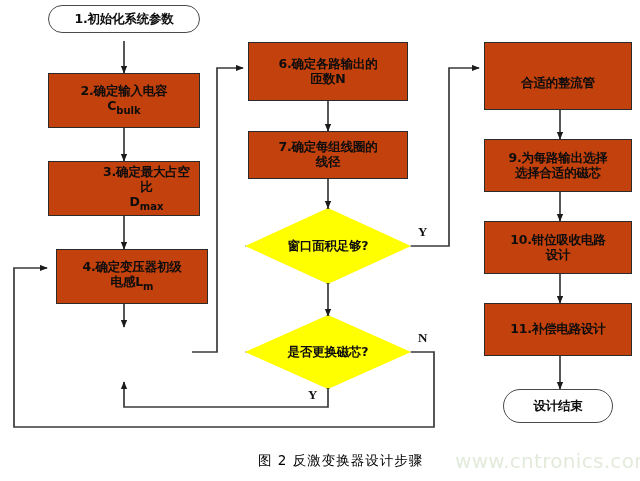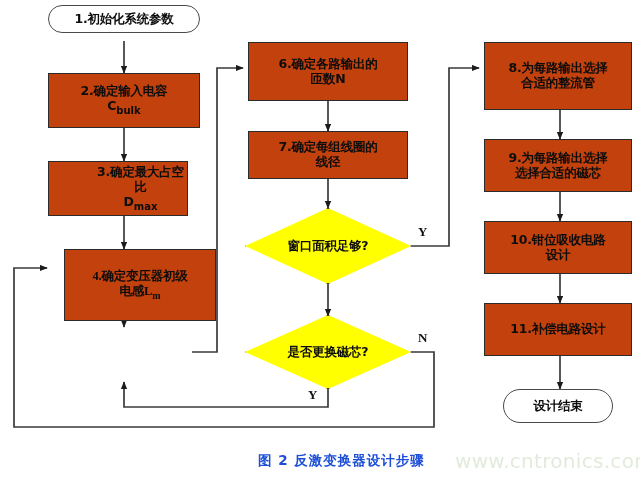--- a/index.html
+++ b/index.html
@@ -85,23 +85,23 @@
     font-weight: bold;
     color: #111111;
     z-index: 4;
     font-family: "Liberation Serif", "DejaVu Serif", serif;
   }
   #caption {
     position: absolute;
     left: 258px;
     top: 452px;
     font-size: 13.5px;
-    font-weight: bold;
+    font-weight: normal;
     letter-spacing: 1px;
-    color: #1d4ed8;
+    color: #000000;
     z-index: 5;
   }
   #watermark {
     position: absolute;
     left: 455px;
     top: 449px;
     font-size: 20px;
     color: #e2ebdb;
     letter-spacing: 0.3px;
     z-index: 2;
@@ -157,28 +157,28 @@
     <span class="node-text">1.初始化系统参数</span>
   </div>
 
   <div class="node process" style="left:48px; top:73px; width:152px; height:55px;">
     <span class="node-text">
       <span>2.确定输入电容</span><br>
       <span><span>C</span><span class="sub">bulk</span></span>
     </span>
   </div>
 
-  <div class="node process" style="left:48px; top:161px; width:140px; height:55px;padding-left:48px;">
+  <div class="node process" style="left:48px; top:161px; width:152px; height:55px;padding-left:48px;">
     <span class="node-text">
       <span>3.确定最大占空比</span><br>
       <span><span>D</span><span class="sub">max</span></span>
     </span>
   </div>
 
-  <div class="node process" style="left:64px; top:249px; width:152px; height:72px;font-family:Liberation Serif, serif;">
+  <div class="node process" style="left:56px; top:249px; width:152px; height:55px;">
     <span class="node-text">
       <span>4.确定变压器初级</span><br>
       <span><span>电感L</span><span class="sub">m</span></span>
     </span>
   </div>
 
 
   <div class="node process" style="left:248px; top:42px; width:160px; height:59px;">
     <span class="node-text">
       <span>6.确定各路输出的</span><br>
@@ -198,21 +198,21 @@
     <span class="dia-label">窗口面积足够?</span>
   </div>
 
   <div class="node decision" style="left:245px; top:315px; width:166px; height:74px;">
     <span class="dia-shape"></span>
     <span class="dia-label">是否更换磁芯?</span>
   </div>
 
   <div class="node process" style="left:484px; top:42px; width:148px; height:68px;">
     <span class="node-text">
-      <span>8.为每路输出选择</span><br>
+      <br>
       <span>合适的整流管</span>
     </span>
   </div>
 
   <div class="node process" style="left:484px; top:139px; width:148px; height:53px;justify-content:flex-end;">
     <span class="node-text">
       <span>9.为每路输出选择</span><br>
       <span>选择合适的磁芯</span>
     </span>
   </div>

